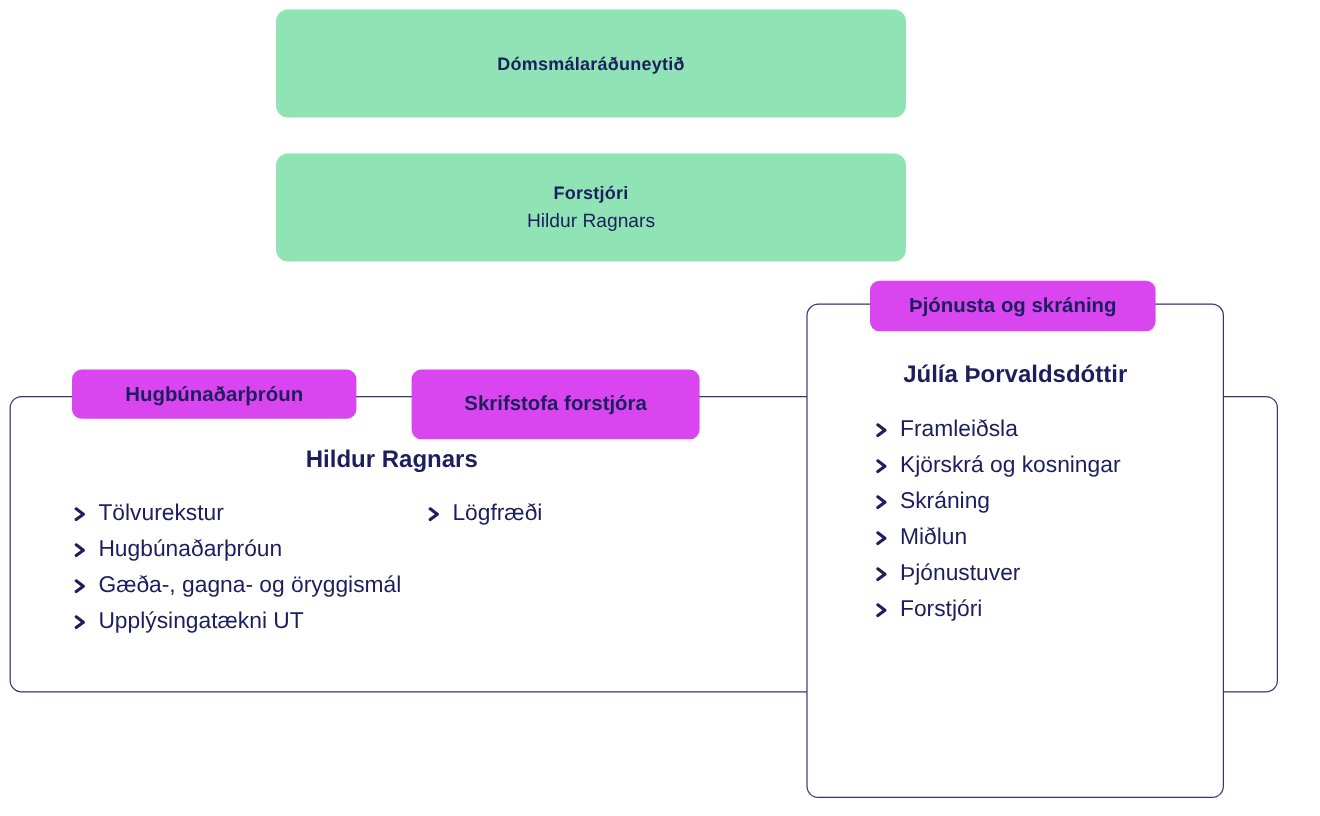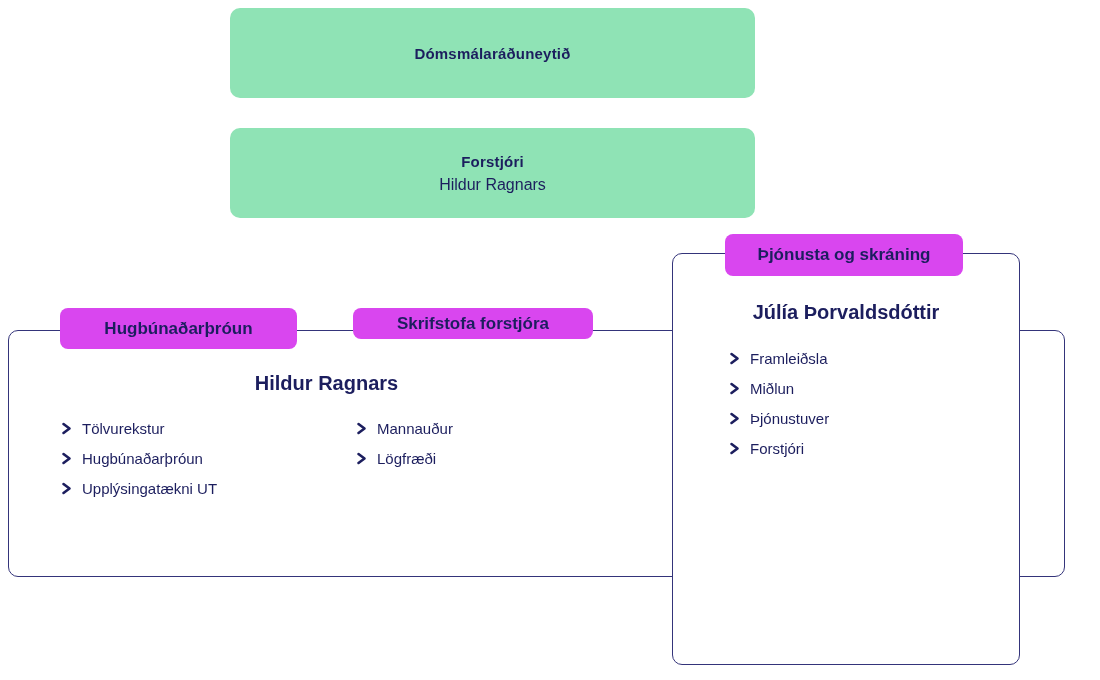--- a/index.html
+++ b/index.html
@@ -45,21 +45,21 @@
     display: flex;
     align-items: center;
     justify-content: center;
     font-size: 17px;
     font-weight: bold;
     color: #1c1e5e;
     z-index: 3;
     cursor: pointer;
   }
   #tab-1 { left: 60px;  top: 308px; width: 237px; height: 41px; }
-  #tab-2 { left: 353px; top: 308px; width: 240px; height: 31px; }
+  #tab-2 { left: 343px; top: 308px; width: 240px; height: 58px; }
   #tab-3 { left: 725px; top: 234px; width: 238px; height: 42px; }
 
   .card-heading {
     position: absolute;
     text-align: center;
     font-size: 20px;
     font-weight: bold;
     color: #1c1e5e;
     z-index: 4;
   }
@@ -73,21 +73,21 @@
   }
   #left-list-1  { left: 60px;  top: 413px; }
   #left-list-2  { left: 355px; top: 413px; }
   #right-list   { left: 728px; top: 343px; }
 
   ul.link-list li {
     display: flex;
     align-items: center;
     gap: 9px;
     height: 30px;
-    font-size: 15px;
+    font-size: 19px;
     color: #1c1e5e;
     white-space: nowrap;
     cursor: pointer;
   }
   .chev {
     display: inline-flex;
     align-items: center;
     justify-content: center;
     width: 13px;
     height: 13px;
@@ -136,33 +136,33 @@
           </svg>
         </span>
       <span>Hugbúnaðarþróun</span>
     </li>
     <li>
       <span class="chev">
           <svg width="13" height="13" viewBox="0 0 13 13" fill="none">
             <polyline points="3.5,2 9.5,6.5 3.5,11" stroke="#1c1e5e" stroke-width="2.6" stroke-linecap="round" stroke-linejoin="round"></polyline>
           </svg>
         </span>
+      <span>Gæða-, gagna- og öryggismál</span>
+    </li>
+    <li>
+      <span class="chev">
+          <svg width="13" height="13" viewBox="0 0 13 13" fill="none">
+            <polyline points="3.5,2 9.5,6.5 3.5,11" stroke="#1c1e5e" stroke-width="2.6" stroke-linecap="round" stroke-linejoin="round"></polyline>
+          </svg>
+        </span>
       <span>Upplýsingatækni UT</span>
     </li>
   </ul>
 
   <ul class="link-list" id="left-list-2">
-    <li>
-      <span class="chev">
-          <svg width="13" height="13" viewBox="0 0 13 13" fill="none">
-            <polyline points="3.5,2 9.5,6.5 3.5,11" stroke="#1c1e5e" stroke-width="2.6" stroke-linecap="round" stroke-linejoin="round"></polyline>
-          </svg>
-        </span>
-      <span>Mannauður</span>
-    </li>
     <li>
       <span class="chev">
           <svg width="13" height="13" viewBox="0 0 13 13" fill="none">
             <polyline points="3.5,2 9.5,6.5 3.5,11" stroke="#1c1e5e" stroke-width="2.6" stroke-linecap="round" stroke-linejoin="round"></polyline>
           </svg>
         </span>
       <span>Lögfræði</span>
     </li>
   </ul>
 
@@ -182,20 +182,36 @@
           </svg>
         </span>
       <span>Framleiðsla</span>
     </li>
     <li>
       <span class="chev">
           <svg width="13" height="13" viewBox="0 0 13 13" fill="none">
             <polyline points="3.5,2 9.5,6.5 3.5,11" stroke="#1c1e5e" stroke-width="2.6" stroke-linecap="round" stroke-linejoin="round"></polyline>
           </svg>
         </span>
+      <span>Kjörskrá og kosningar</span>
+    </li>
+    <li>
+      <span class="chev">
+          <svg width="13" height="13" viewBox="0 0 13 13" fill="none">
+            <polyline points="3.5,2 9.5,6.5 3.5,11" stroke="#1c1e5e" stroke-width="2.6" stroke-linecap="round" stroke-linejoin="round"></polyline>
+          </svg>
+        </span>
+      <span>Skráning</span>
+    </li>
+    <li>
+      <span class="chev">
+          <svg width="13" height="13" viewBox="0 0 13 13" fill="none">
+            <polyline points="3.5,2 9.5,6.5 3.5,11" stroke="#1c1e5e" stroke-width="2.6" stroke-linecap="round" stroke-linejoin="round"></polyline>
+          </svg>
+        </span>
       <span>Miðlun</span>
     </li>
     <li>
       <span class="chev">
           <svg width="13" height="13" viewBox="0 0 13 13" fill="none">
             <polyline points="3.5,2 9.5,6.5 3.5,11" stroke="#1c1e5e" stroke-width="2.6" stroke-linecap="round" stroke-linejoin="round"></polyline>
           </svg>
         </span>
       <span>Þjónustuver</span>
     </li>

